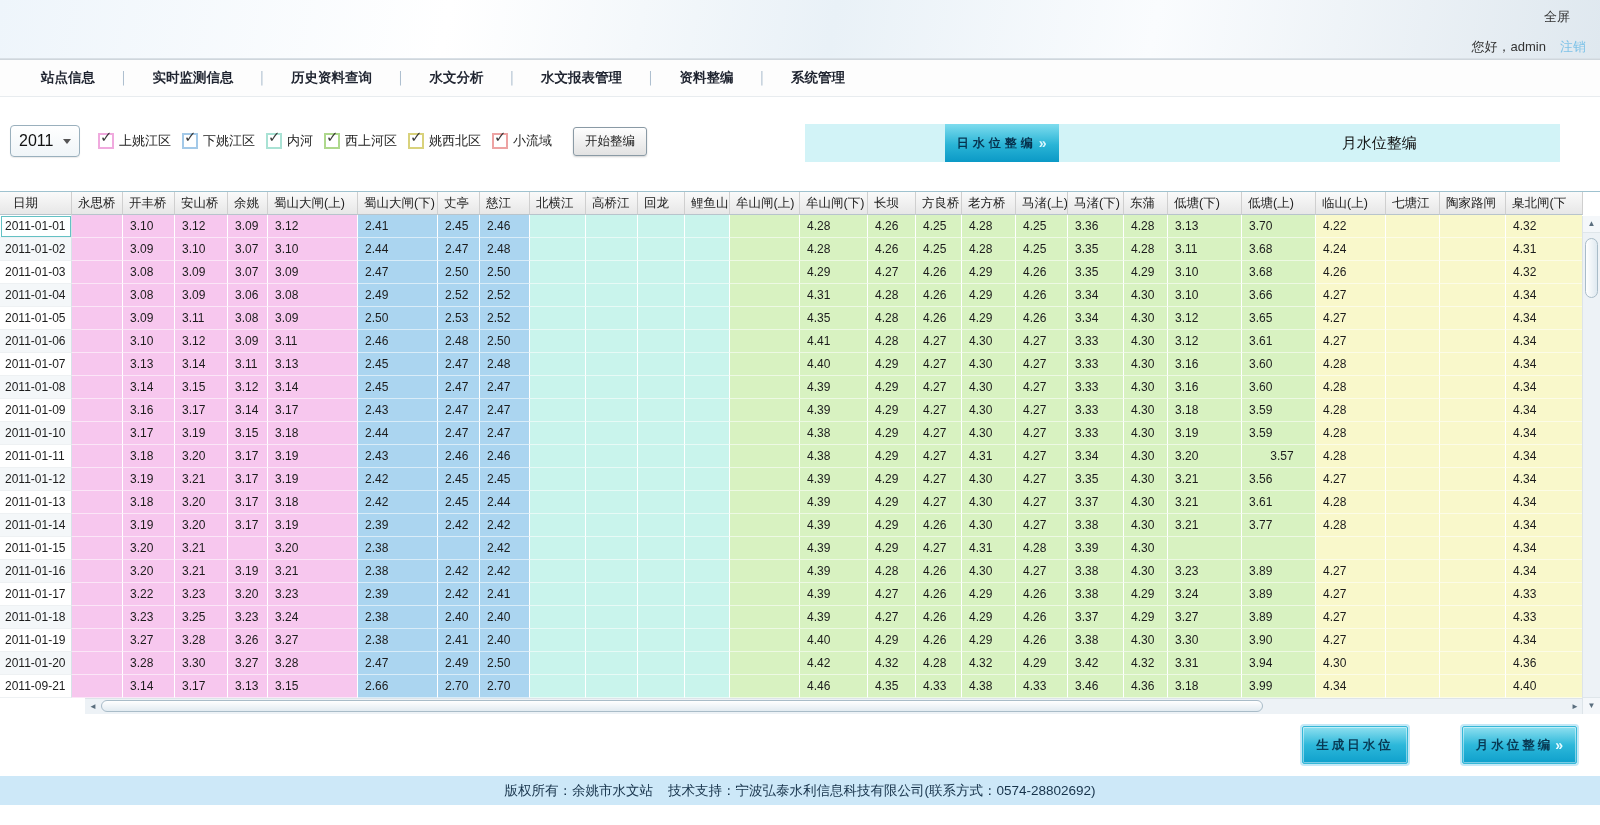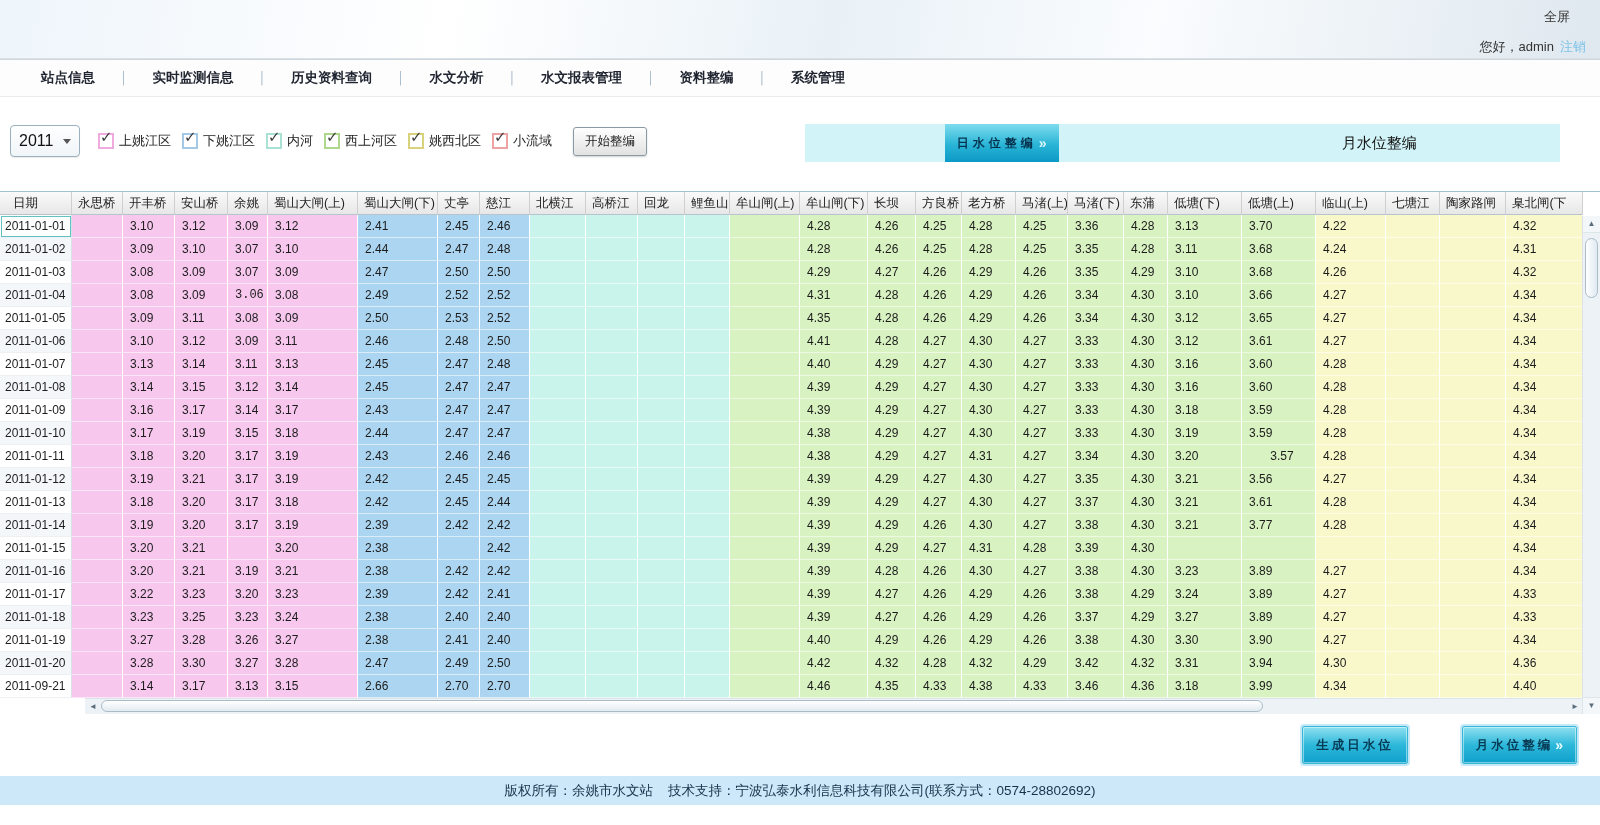--- a/index.html
+++ b/index.html
@@ -12,21 +12,21 @@
   .topbar{
     position:relative;height:58px;
     background:linear-gradient(100deg,#eef5fb 0%,#ffffff 28%,#e9f1f7 52%,#fafcfe 72%,#dfe8ef 100%);
     border-bottom:1px solid #d9e0e6;
   }
   .brand{position:absolute;left:34px;top:6px;display:flex;align-items:center;gap:12px;}
   .logo{width:52px;height:48px;}
   .app-title{font-size:23px;font-weight:bold;color:#2e8bd0;letter-spacing:2px;}
   .fullscreen{position:absolute;right:30px;top:8px;font-size:13px;color:#333;cursor:pointer;}
   .userbox{position:absolute;right:14px;top:38px;font-size:13px;color:#333;}
-  .logout{color:#7fc3e8;margin-left:6px;cursor:pointer;}
+  .logout{color:#7fc3e8;margin-left:14px;cursor:pointer;}
   
   .navbar{
     height:36px;border-top:1px solid #cfd6dc;border-bottom:1px solid #e8ecef;background:#fdfdfd;
     display:flex;align-items:center;padding-left:16px;
   }
   .nav-item{font-size:13.5px;font-weight:bold;color:#1f2430;padding:0 25px;cursor:pointer;white-space:nowrap;}
   .nav-sep{color:#9fb3c6;font-size:12px;}
   
   .controls{position:relative;height:94px;background:#fff;}
   .left-controls{position:absolute;left:10px;top:28px;display:flex;align-items:center;}
@@ -297,21 +297,21 @@
           <td class="c-val" style="background: rgb(249, 248, 203);">4.26</td>
           <td class="c-val" style="background: rgb(249, 248, 203);"></td>
           <td class="c-val" style="background: rgb(249, 248, 203);"></td>
           <td class="c-val" style="background: rgb(249, 248, 203);">4.32</td>
         </tr>
         <tr>
           <td class="c-date alt">2011-01-04</td>
           <td class="c-val" style="background: rgb(247, 199, 238);"></td>
           <td class="c-val" style="background: rgb(247, 199, 238);">3.08</td>
           <td class="c-val" style="background: rgb(247, 199, 238);">3.09</td>
-          <td class="c-val" style="background: rgb(247, 199, 238); font-family: Liberation Mono, monospace;">3.06</td>
+          <td class="c-val" style="background: rgb(247, 199, 238);">3.06</td>
           <td class="c-val" style="background: rgb(247, 199, 238);">3.08</td>
           <td class="c-val" style="background: rgb(171, 213, 240);">2.49</td>
           <td class="c-val" style="background: rgb(171, 213, 240);">2.52</td>
           <td class="c-val" style="background: rgb(171, 213, 240);">2.52</td>
           <td class="c-val" style="background: rgb(201, 244, 236);"></td>
           <td class="c-val" style="background: rgb(201, 244, 236);"></td>
           <td class="c-val" style="background: rgb(201, 244, 236);"></td>
           <td class="c-val" style="background: rgb(201, 244, 236);"></td>
           <td class="c-val" style="background: rgb(216, 242, 193);"></td>
           <td class="c-val" style="background: rgb(216, 242, 193);">4.31</td>

